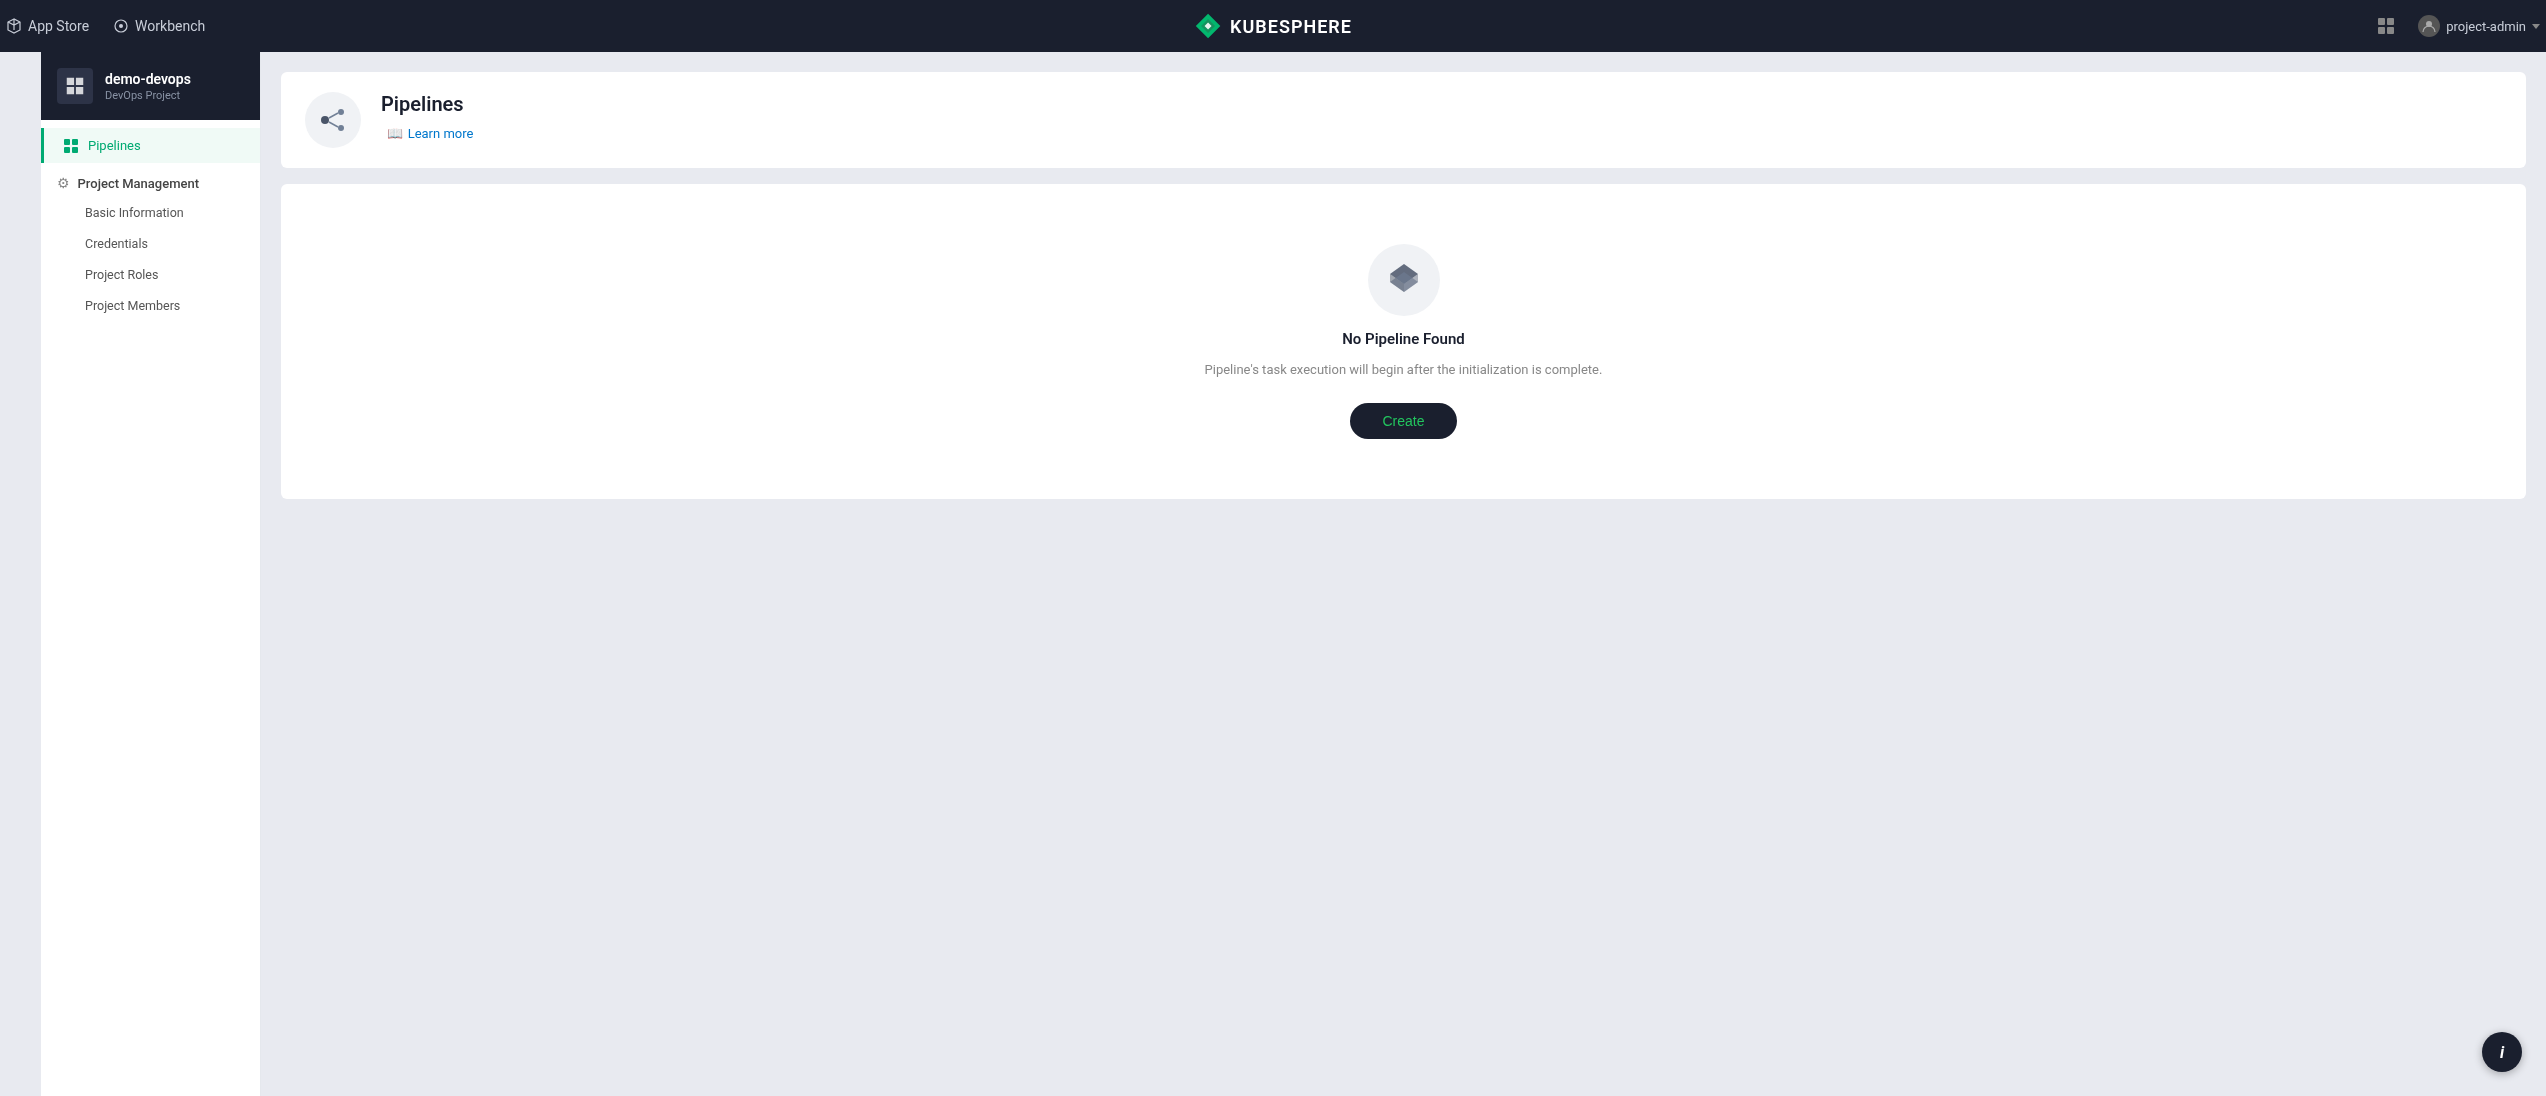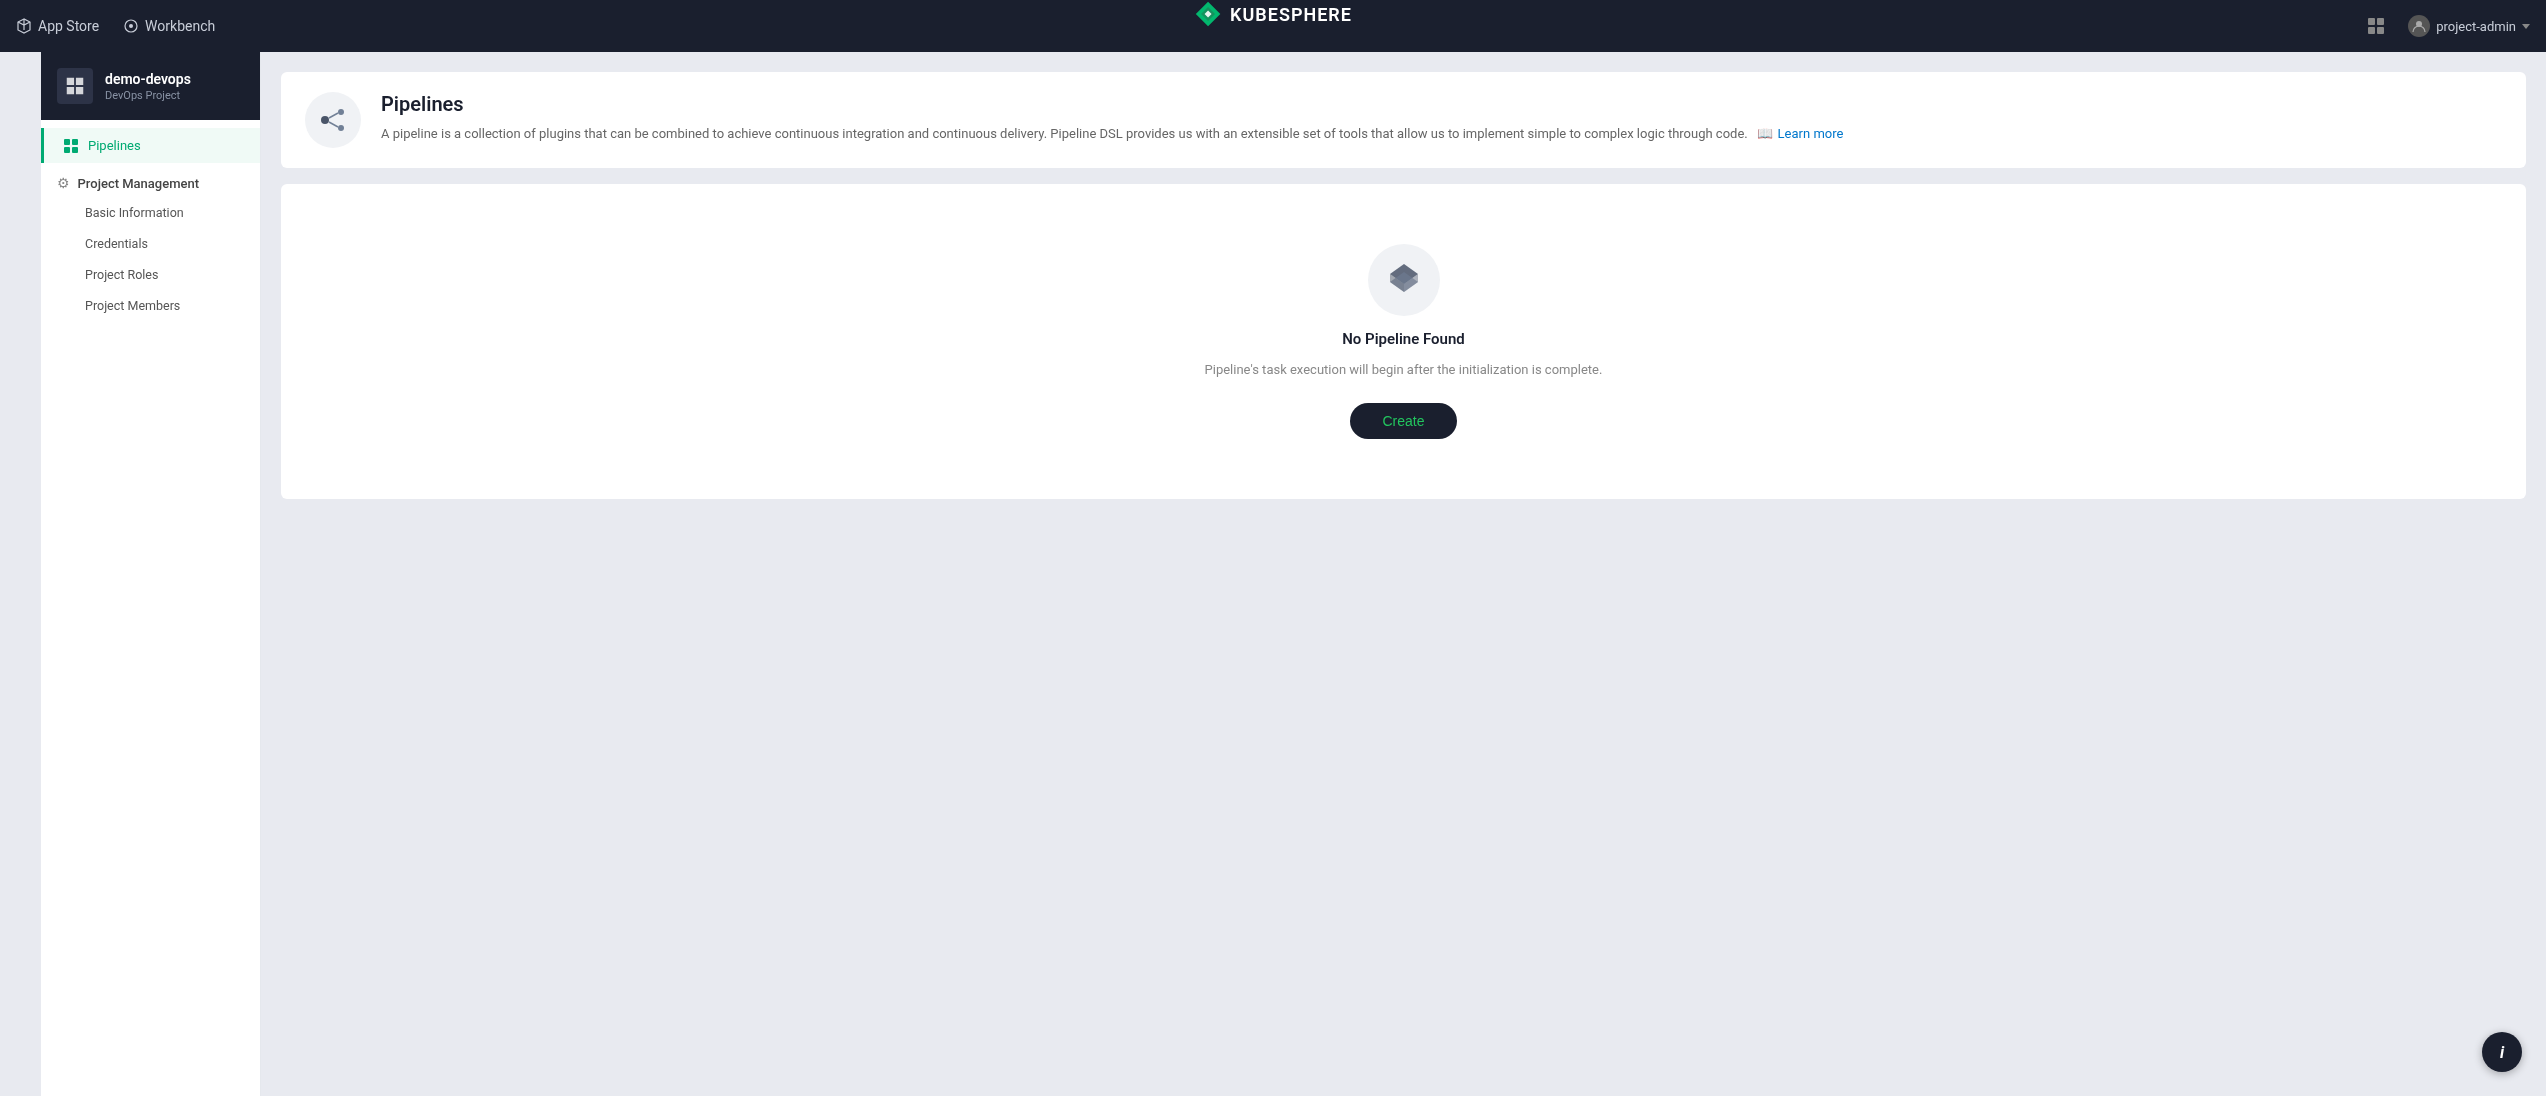--- a/index.html
+++ b/index.html
@@ -9,21 +9,22 @@
       min-height: 100vh;
       display: flex;
       flex-direction: column;
     }
 
     
     .topnav {
       height: 52px;
       background: #1a1f2e;
       display: flex;
-      padding: 0 16px;
+      align-items: center;
+      padding: 0 6px;
       position: relative;
       z-index: 10;
     }
     .topnav-left {
       display: flex;
       align-items: center;
       gap: 24px;
     }
     .topnav-item {
       display: flex;
@@ -415,21 +416,20 @@
           <circle cx="8" cy="16" r="4" fill="#4a5568"></circle>
           <circle cx="24" cy="8" r="3" fill="#718096"></circle>
           <circle cx="24" cy="24" r="3" fill="#718096"></circle>
           <line x1="12" y1="14" x2="21" y2="9" stroke="#718096" stroke-width="1.5"></line>
           <line x1="12" y1="18" x2="21" y2="23" stroke="#718096" stroke-width="1.5"></line>
         </svg>
       </div>
       <div class="info-text">
         <div class="info-title">Pipelines</div>
         <p class="info-desc">
-          <span>A pipeline is a collection of plugins that can be combined to achieve continuous integration and continuous delivery. Pipeline DSL provides us with an extensible set of tools that allow us to implement simple to complex logic through code.</span>
           &nbsp;
           <span class="learn-more">
             <span>📖</span>
             <span>Learn more</span>
           </span>
         </p>
       </div>
     </div>
 
     <div class="empty-card">

